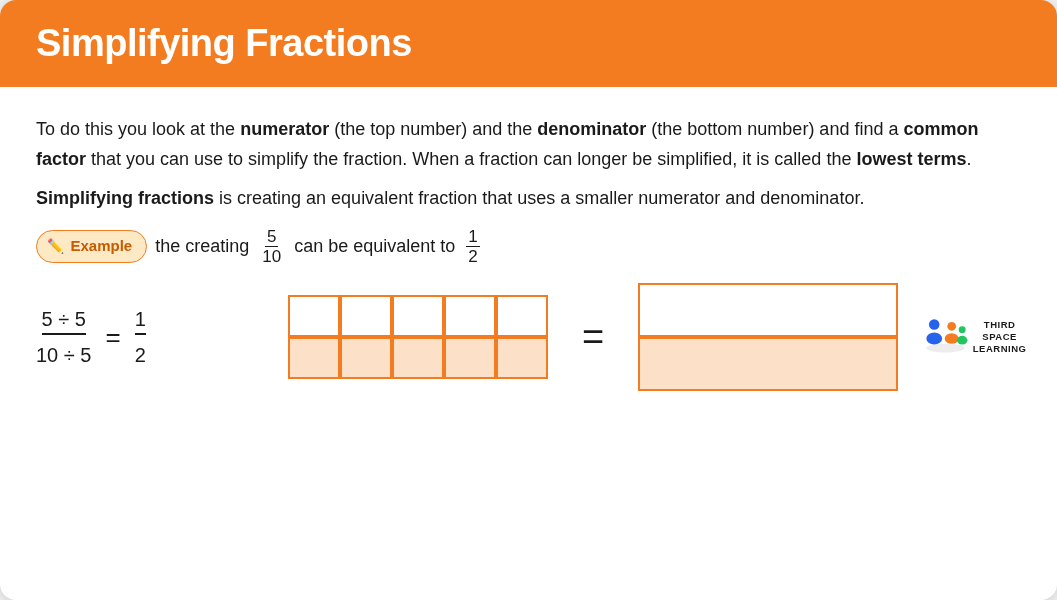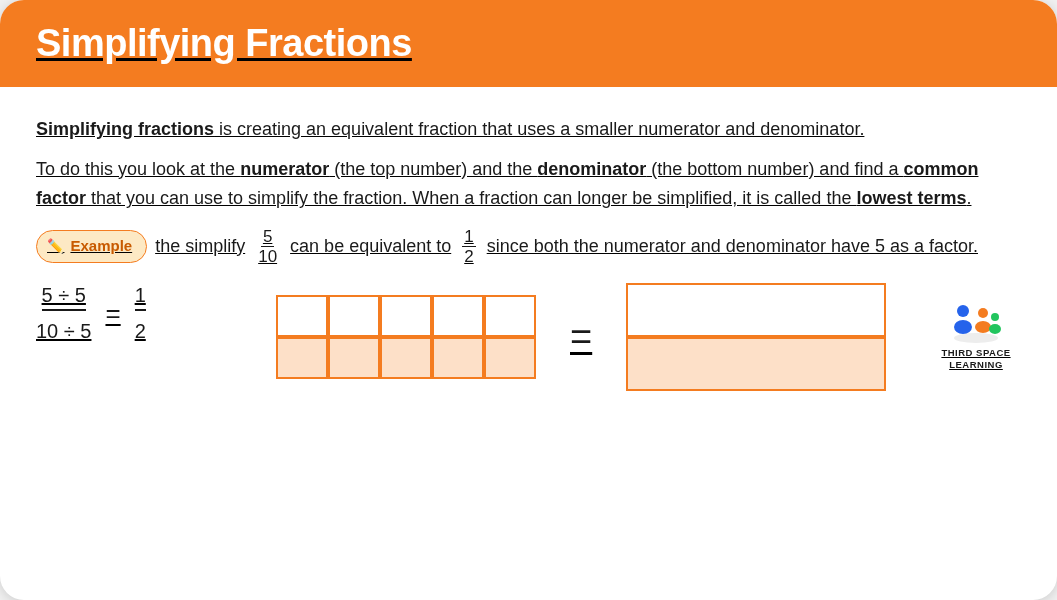--- a/index.html
+++ b/index.html
@@ -8,24 +8,23 @@
       background: #f0f0f0;
       display: flex;
       justify-content: center;
       align-items: center;
       min-height: 100vh;
     }
     .card {
       width: 1057px;
       min-height: 600px;
       background: #fff;
-      border-radius: 24px;
+      border-radius: 16px;
       overflow: hidden;
       box-shadow: 0 2px 12px rgba(0,0,0,0.15);
-      text-decoration: underline;
     }
     .header {
       background: #f47c20;
       padding: 22px 36px 22px 36px;
     }
     .header h1 {
       color: #fff;
       font-size: 38px;
       font-weight: 800;
       letter-spacing: -0.5px;
@@ -61,22 +60,22 @@
       font-size: 15px;
       color: #c85a00;
       font-weight: 600;
       white-space: nowrap;
     }
     .pencil-icon {
       font-size: 14px;
     }
     .bottom-area {
       display: flex;
-      align-items: flex-start;
-      gap: 0px;
+      align-items: center;
+      gap: 12px;
       margin-top: 18px;
       padding-bottom: 10px;
     }
     .equation {
       display: flex;
       align-items: center;
       gap: 10px;
       font-size: 22px;
       min-width: 210px;
     }
@@ -145,21 +144,21 @@
       width: 260px;
       height: 54px;
       border: 2.5px solid #f47c20;
       background: #fde0c8;
     }
     .grid-single-cell.empty {
       background: #fff;
     }
     .logo-area {
       display: flex;
-      flex-direction: column;
+      flex-direction: row;
       align-items: center;
       margin-left: auto;
       margin-right: 0;
       min-width: 90px;
     }
     .logo-icon {
       width: 54px;
       height: 40px;
       position: relative;
       margin-bottom: 4px;
@@ -192,42 +191,41 @@
   </style>
 </head>
 <body>
 
 <div class="card">
   <div class="header" style="background: rgb(244, 124, 32);">
     <h1>Simplifying Fractions</h1>
   </div>
   <div class="content">
     <p>
-      <b>Simplifying fractions</b><span> is creating an equivalent fraction that uses a smaller numerator and denominator.</span>
+      <span>To do this you look at the </span><b>numerator</b><span> (the top number) and the </span><b>denominator</b><span> (the bottom number) and find a </span><b>common factor</b><span> that you can use to simplify the fraction. When a fraction can longer be simplified, it is called the </span><b>lowest terms</b><span>.</span>
     </p>
     <p>
-      <span>To do this you look at the </span><b>numerator</b><span> (the top number) and the </span><b>denominator</b><span> (the bottom number) and find a </span><b>common factor</b><span> that you can use to simplify the fraction. When a fraction can longer be simplified, it is called the </span><b>lowest terms</b><span>.</span>
+      <b>Simplifying fractions</b><span> is creating an equivalent fraction that uses a smaller numerator and denominator.</span>
     </p>
 
     <div class="example-line">
       <span class="example-badge">
         <span class="pencil-icon">✏️</span>
         <span>Example</span>
       </span>
-      <span>the simplify</span>
+      <span>the creating</span>
       <span class="inline-frac">
         <span class="n">5</span>
         <span class="d">10</span>
       </span>
       <span>can be equivalent to</span>
       <span class="inline-frac">
         <span class="n">1</span>
         <span class="d">2</span>
       </span>
-      <span>since both the numerator and denominator have 5 as a factor.</span>
     </div>
 
     <div class="bottom-area">
 
       <div class="equation">
         <div class="eq-frac">
           <span class="num">5 ÷ 5</span>
           <span class="den">10 ÷ 5</span>
         </div>
         <span class="eq-sign">=</span>

